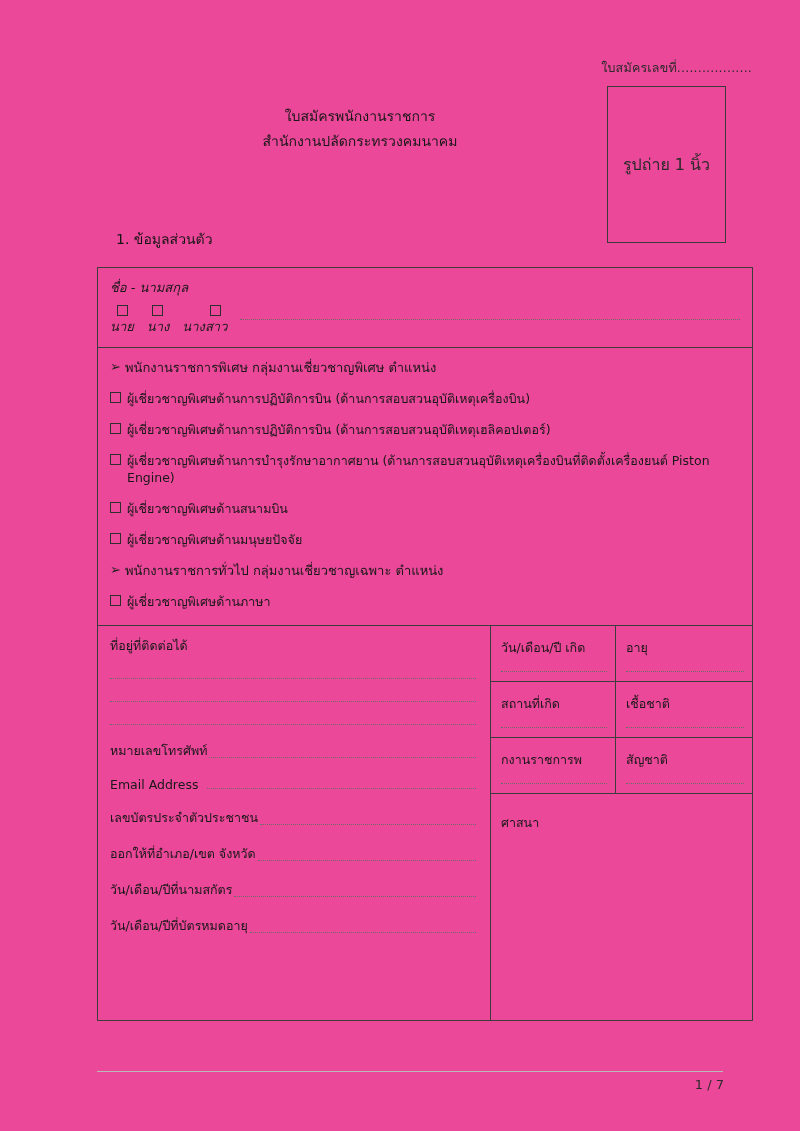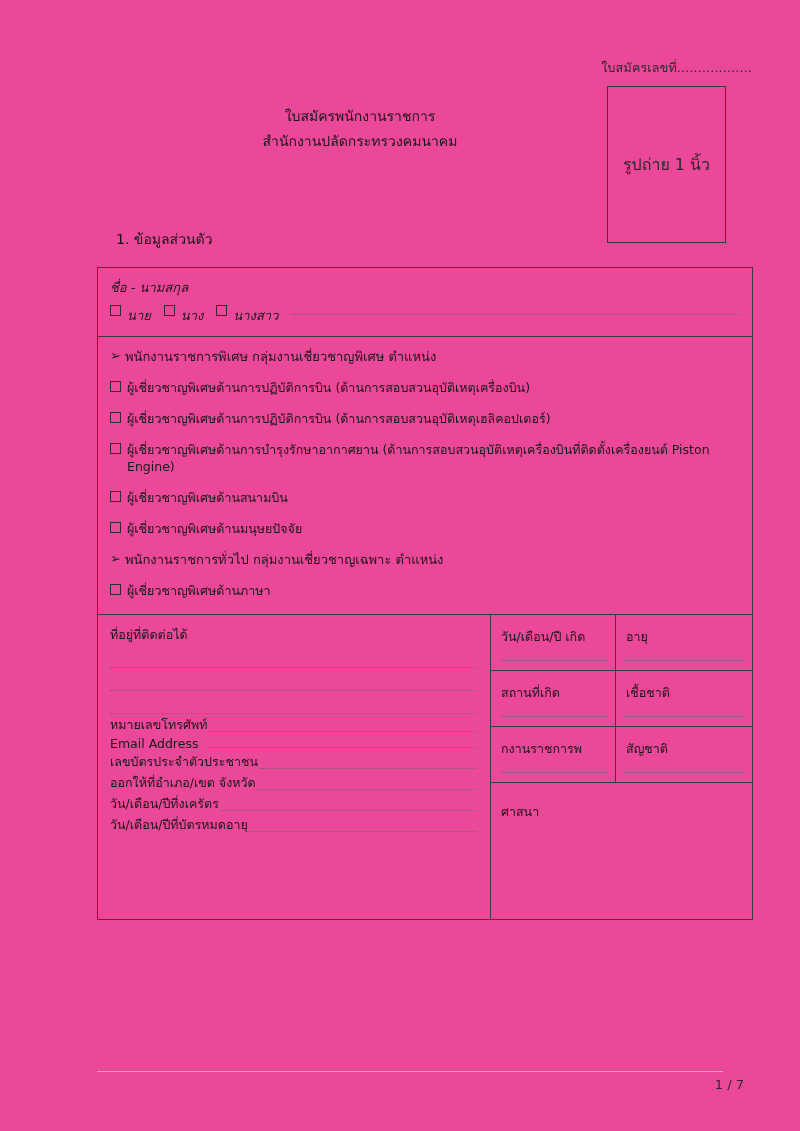--- a/index.html
+++ b/index.html
@@ -102,23 +102,24 @@
     display: inline-block;
     width: 11px;
     height: 11px;
     border: 1.3px solid #2e2e2e;
     box-sizing: border-box;
     flex: none;
     margin-right: 6px;
   }
   .opt {
     display: inline-flex;
-    align-items: flex-start;
+    align-items: flex-end;
     margin-right: 13px;
     white-space: nowrap;
+    flex-direction: column;
   }
   .dotline {
     flex: 1;
     border-bottom: 1.4px dotted #6a6a6a;
     height: 0;
     margin-bottom: 3px;
     min-width: 20px;
   }
 
   
@@ -197,40 +198,40 @@
   .plain-dots {
     border-bottom: 1.4px dotted #6a6a6a;
     height: 0;
     margin: 22px 0 0 0;
   }
   .lbl-line {
     display: flex;
     align-items: flex-end;
     font-size: 12.5px;
     color: #181818;
-    margin-top: 1px;
+    margin-top: 16px;
     white-space: nowrap;
   }
   .lbl-line .txt { flex: none; }
   .lbl-line .dotline { margin-left: 2px; margin-bottom: 3px; }
   .lbl-line.email .dotline { margin-left: 9px; }
   .filler { height: 74px; }
 
   
   .footer-rule {
     position: absolute;
     left: 97px;
     top: 1071px;
     width: 626px;
     border-top: 1px solid #b9b9b9;
   }
   .page-num {
     position: absolute;
     top: 1077px;
-    right: 56px;
+    right: 76px;
     font-size: 13px;
     color: #2a2a2a;
   }
 </style>
 </head>
 <body>
 
 <div class="page">
 
   <div class="appno">ใบสมัครเลขที่..................</div>
@@ -333,21 +334,21 @@
           <span class="txt">เลขบัตรประจำตัวประชาชน</span>
           <span class="dotline"></span>
         </div>
 
         <div class="lbl-line">
           <span class="txt">ออกให้ที่อำเภอ/เขต จังหวัด</span>
           <span class="dotline"></span>
         </div>
 
         <div class="lbl-line">
-          <span class="txt">วัน/เดือน/ปีที่งเครัตร</span>
+          <span class="txt">วัน/เดือน/ปีที่นามสกัตร</span>
           <span class="dotline"></span>
         </div>
 
         <div class="lbl-line">
           <span class="txt">วัน/เดือน/ปีที่บัตรหมดอายุ</span>
           <span class="dotline"></span>
         </div>
 
         <div class="filler"></div>
       </div>

